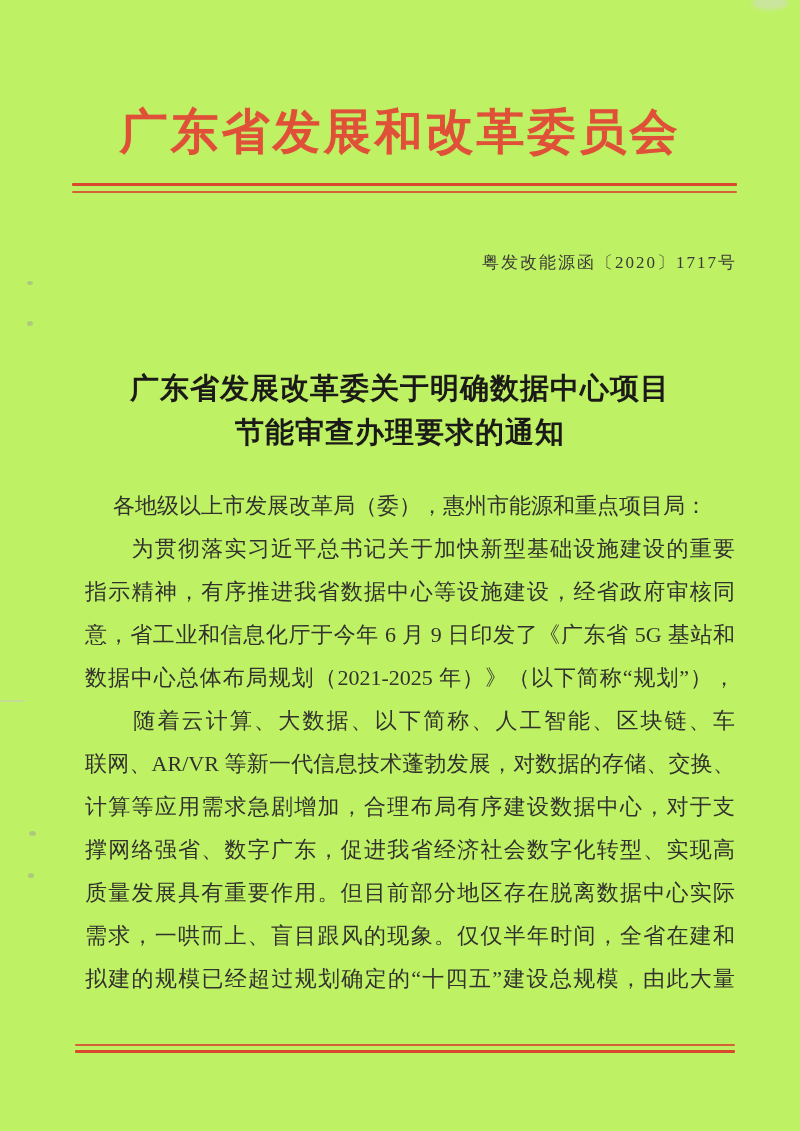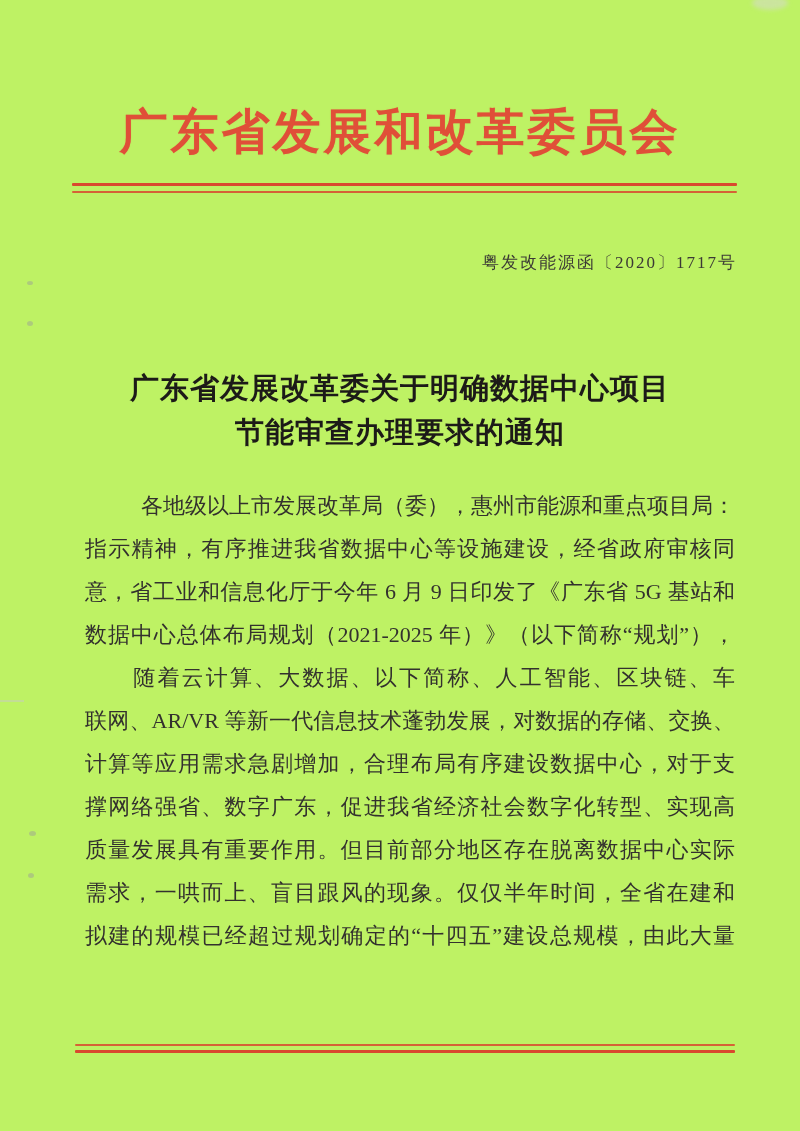--- a/index.html
+++ b/index.html
@@ -85,21 +85,21 @@
     position: absolute;
     top: 484px;
     left: 85px;
     width: 650px;
     font-size: 22px;
     line-height: 43px;
     color: var(--body-text, #33312e);
   }
   .body-line {
     white-space: nowrap;
-    text-align: right;
+    text-align: center;
   }
   .body-line.justified {
     white-space: normal;
     text-align: justify;
     text-align-last: justify;
     text-justify: inter-character;
   }
 
   
   .speck {
@@ -137,20 +137,21 @@
 
   <div class="ref-number">粤发改能源函〔2020〕1717号</div>
 
   <div class="doc-title">
     <div>广东省发展改革委关于明确数据中心项目</div>
     <div>节能审查办理要求的通知</div>
   </div>
 
   <div class="body-text" id="body-lines">
       <div class="body-line">各地级以上市发展改革局（委），惠州市能源和重点项目局：</div>
+      <div class="body-line justified">　　为贯彻落实习近平总书记关于加快新型基础设施建设的重要</div>
       <div class="body-line justified">指示精神，有序推进我省数据中心等设施建设，经省政府审核同</div>
       <div class="body-line justified">意，省工业和信息化厅于今年 6 月 9 日印发了《广东省 5G 基站和</div>
       <div class="body-line justified">数据中心总体布局规划（2021-2025 年）》（以下简称“规划”），</div>
       <div class="body-line justified">　　随着云计算、大数据、以下简称、人工智能、区块链、车</div>
       <div class="body-line justified">联网、AR/VR 等新一代信息技术蓬勃发展，对数据的存储、交换、</div>
       <div class="body-line justified">计算等应用需求急剧增加，合理布局有序建设数据中心，对于支</div>
       <div class="body-line justified">撑网络强省、数字广东，促进我省经济社会数字化转型、实现高</div>
       <div class="body-line justified">质量发展具有重要作用。但目前部分地区存在脱离数据中心实际</div>
       <div class="body-line justified">需求，一哄而上、盲目跟风的现象。仅仅半年时间，全省在建和</div>
       <div class="body-line justified">拟建的规模已经超过规划确定的“十四五”建设总规模，由此大量</div>

